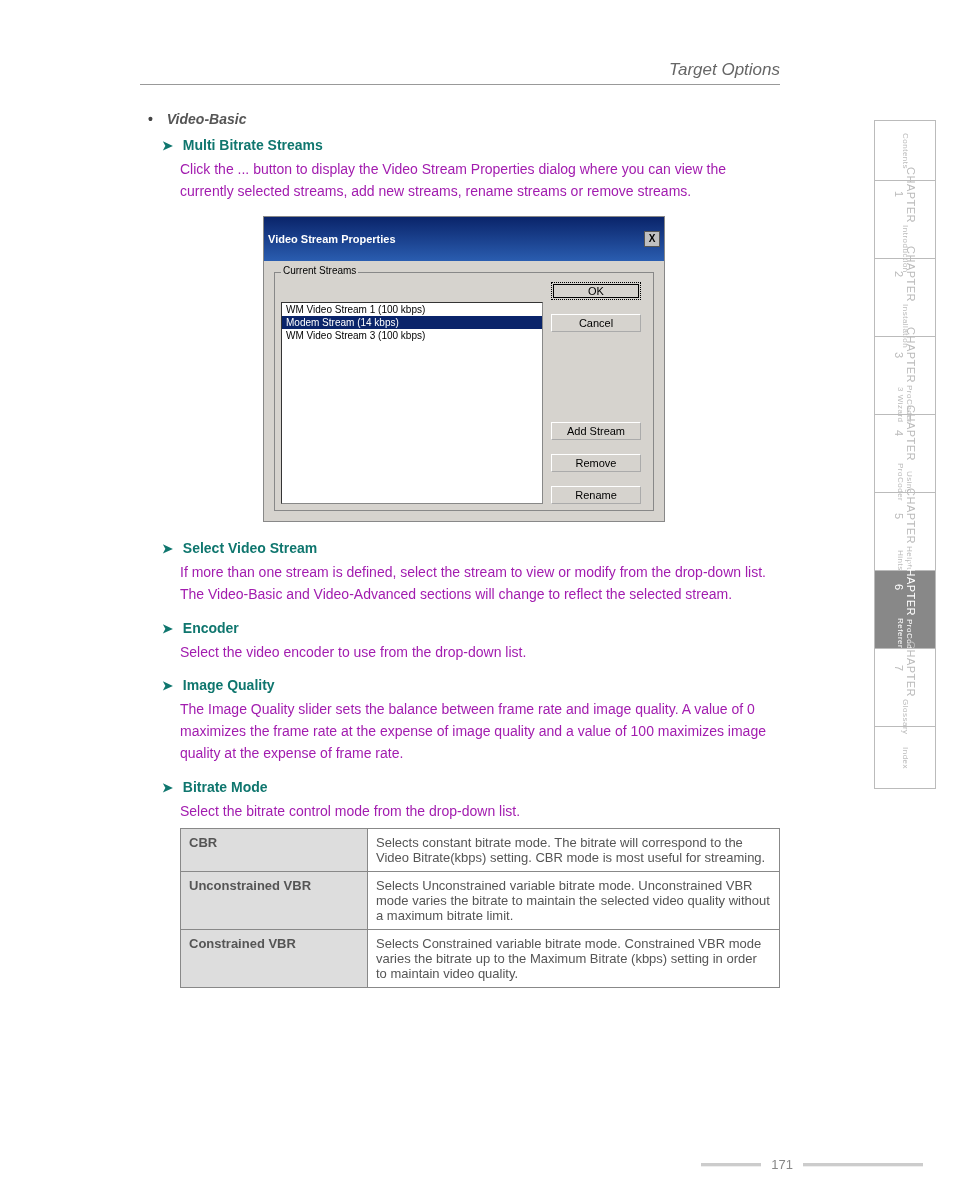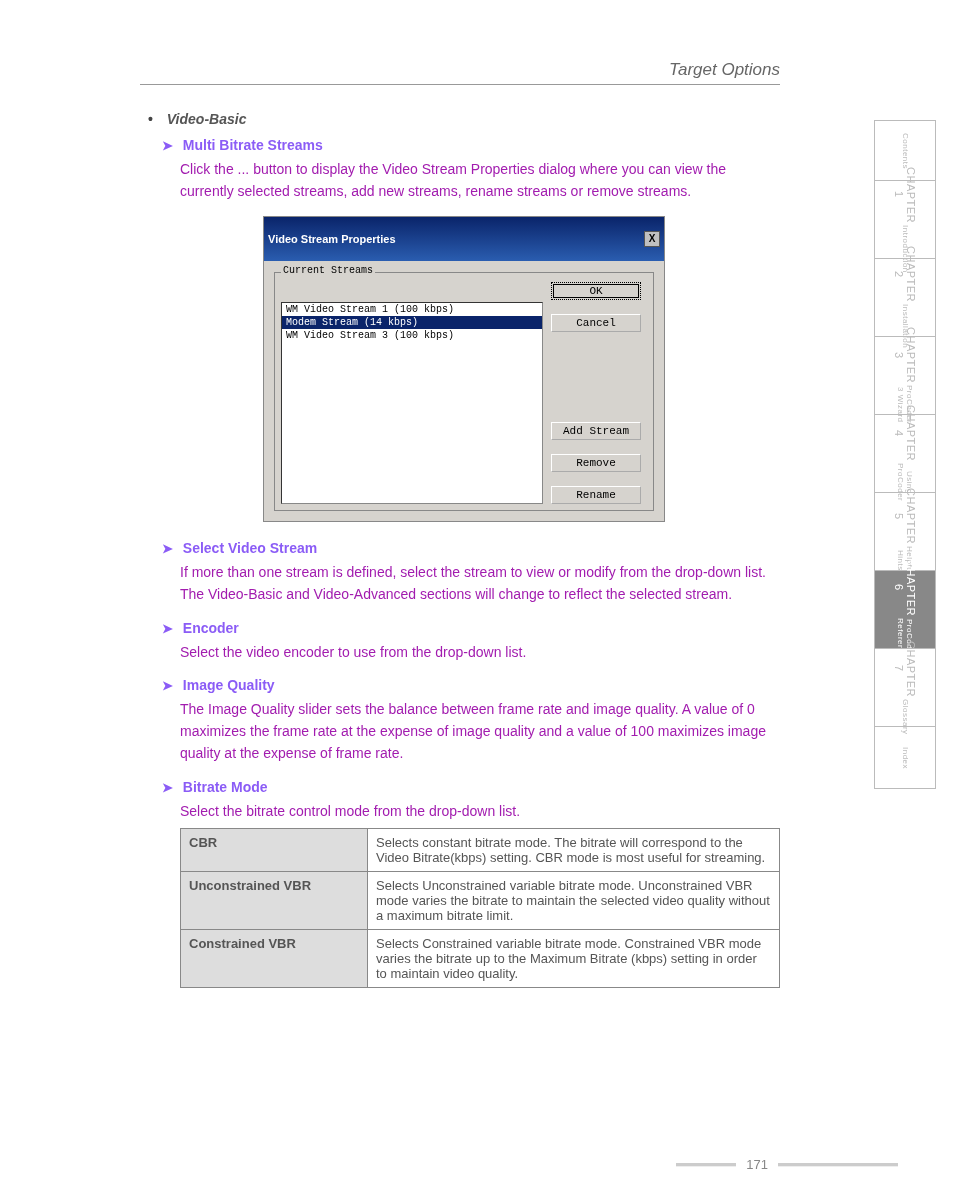--- a/index.html
+++ b/index.html
@@ -26,37 +26,37 @@
     border-bottom: 1px solid #999;
     padding-bottom: 4px;
     margin-bottom: 26px;
     font-size: 17px;
   }
   .sect-root { margin-left: 8px; }
   .dot-line { font-size: 14px; color:#444; margin-bottom:10px;}
   .dot-line .dot { font-weight: bold; margin-right:10px;}
   .dot-line .lbl { font-style: italic; font-weight: bold; color:#555;}
   .arrow-block { margin: 8px 0 14px 14px; }
-  .arrow-head { font-size: 14px; font-weight: bold; color:#8b5cf6; margin-bottom:6px;}
+  .arrow-head { font-size: 14px; font-weight: bold; color:#0f766e; margin-bottom:6px;}
   .arrow-head .arrow { margin-right:6px; font-size:13px;}
   .body-text { font-size: 14px; color:#a21caf; line-height:1.55; margin-left:18px;}
   .dialog-wrap { display:flex; justify-content:center; margin:12px 0 18px 0;}
   
   .dlg {
     width: 400px; background:#d6d3ce; border:1px solid #888; font-size:11px;
     font-family: Tahoma, Arial, sans-serif; color:#000;
   }
   .dlg-titlebar {
     background: linear-gradient(#0a246a,#2a5db0);
     color:#fff; padding:14px 4px; display:flex; justify-content:space-between;
     align-items:center; font-weight:bold;
   }
   .dlg-close { background:#c0c0c0; color:#000; width:14px;height:14px; text-align:center;
     font-weight:bold; font-size:10px; line-height:14px; border:1px solid #555;}
-  .dlg-body { padding:6px 8px 10px 8px;font-family:Liberation Mono, monospace;}
+  .dlg-body { padding:6px 8px 10px 8px;}
   .dlg-fieldset { border:1px solid #888; padding:4px 6px 6px 6px; position:relative;}
   .dlg-legend { position:relative; top:-2px; background:#d6d3ce; font-size:10px; padding:0 2px;}
   .dlg-inner { display:flex; gap:8px;}
   .dlg-list { background:#fff; border:1px inset #888; width:260px; height:200px; overflow:hidden;margin-top:20px;}
   .dlg-list-item { padding:1px 4px; font-size:10px;}
   .dlg-list-item.sel { background:#0a246a; color:#fff;}
   .dlg-btncol { display:flex; flex-direction:column; gap:14px; width:90px;}
   .dlg-btncol .spacer { flex:1;}
   .dlg-btn {
     background:#d6d3ce; border:1px outset #fff; font-size:11px; padding:2px 0;
@@ -87,21 +87,21 @@
     text-align:center; padding:4px 2px; box-sizing:border-box;
   }
   .sidetab .big { font-size:11px; display:block;}
   .sidetab .small { font-size:8px; display:block; margin-top:2px;}
   .sidetab.active { background:#888; color:#fff; }
   .sidetab.active .big, .sidetab.active .small { color:#fff;}
   .sidetab.contents { writing-mode: vertical-rl; height:60px;}
   .sidetab.idx { writing-mode: vertical-rl; height:62px;}
   
   .footer {
-    position:absolute; bottom:30px; right:56px; display:flex; align-items:center;
+    position:absolute; bottom:30px; right:31px; display:flex; align-items:center;
     gap:10px; color:#888; font-size:13px;justify-content:space-between;
   }
   .footer-line { width:60px; height:0; border-top:3px solid #ccc; border-bottom:1px solid #eee;}
   .footer-line.long { width:120px;}
 </style>
 </head>
 <body>
 
 <div class="page">
   <div class="top-title">Target Options</div>

